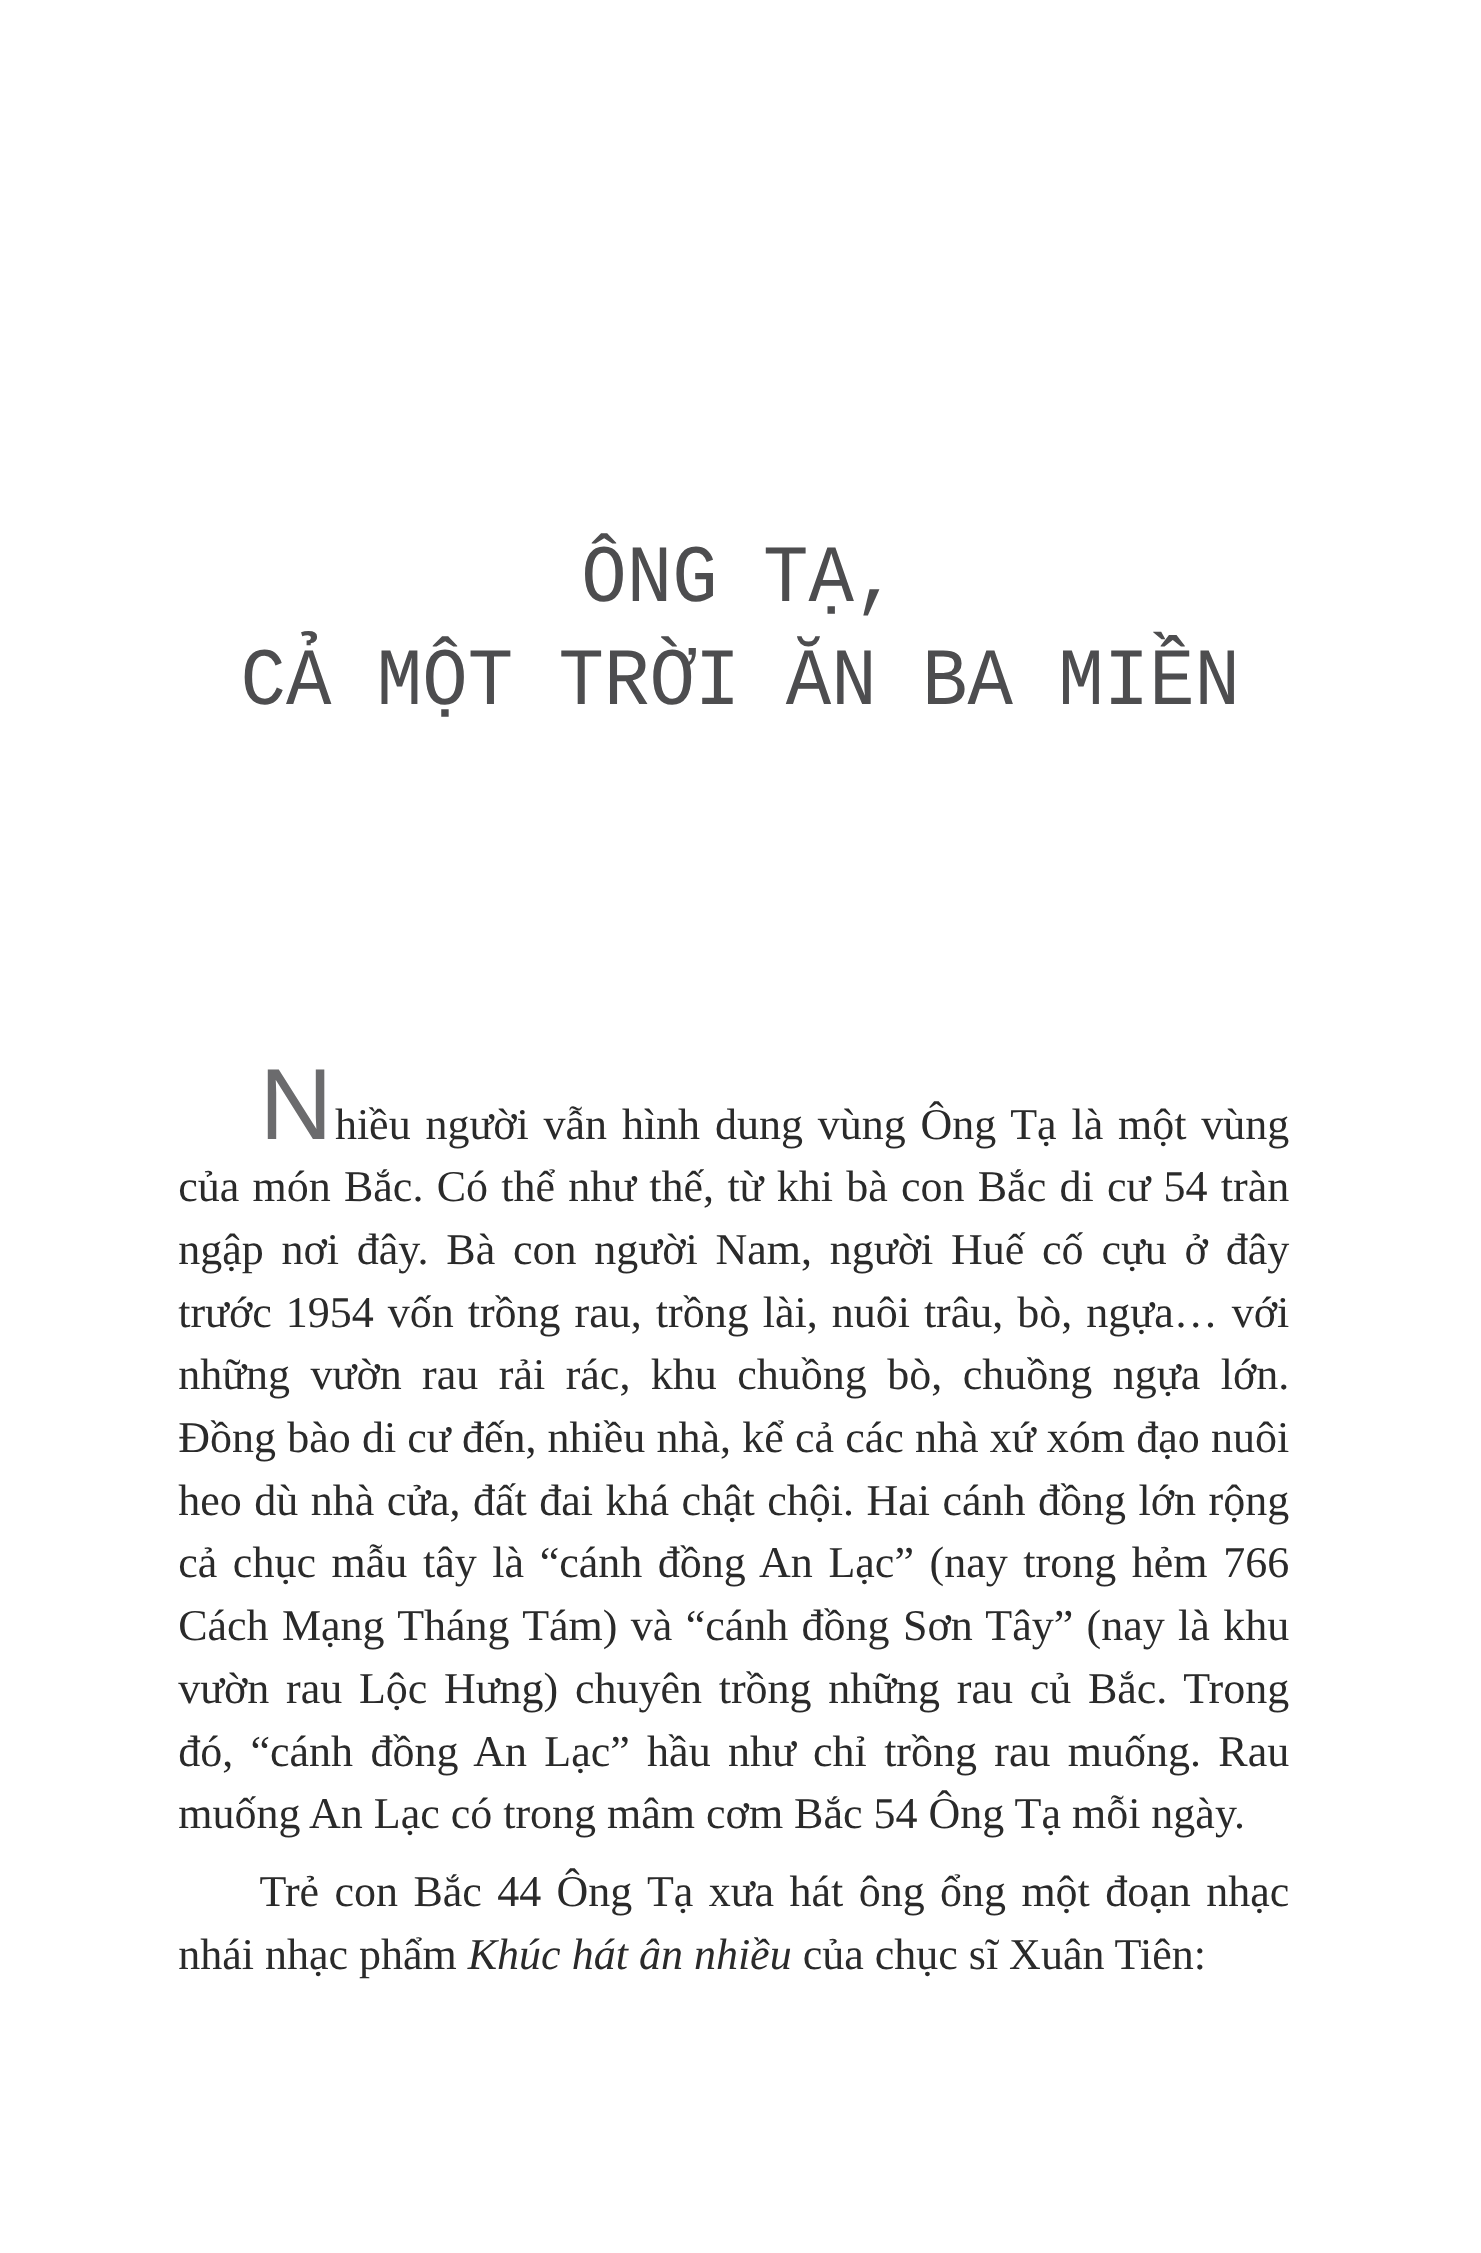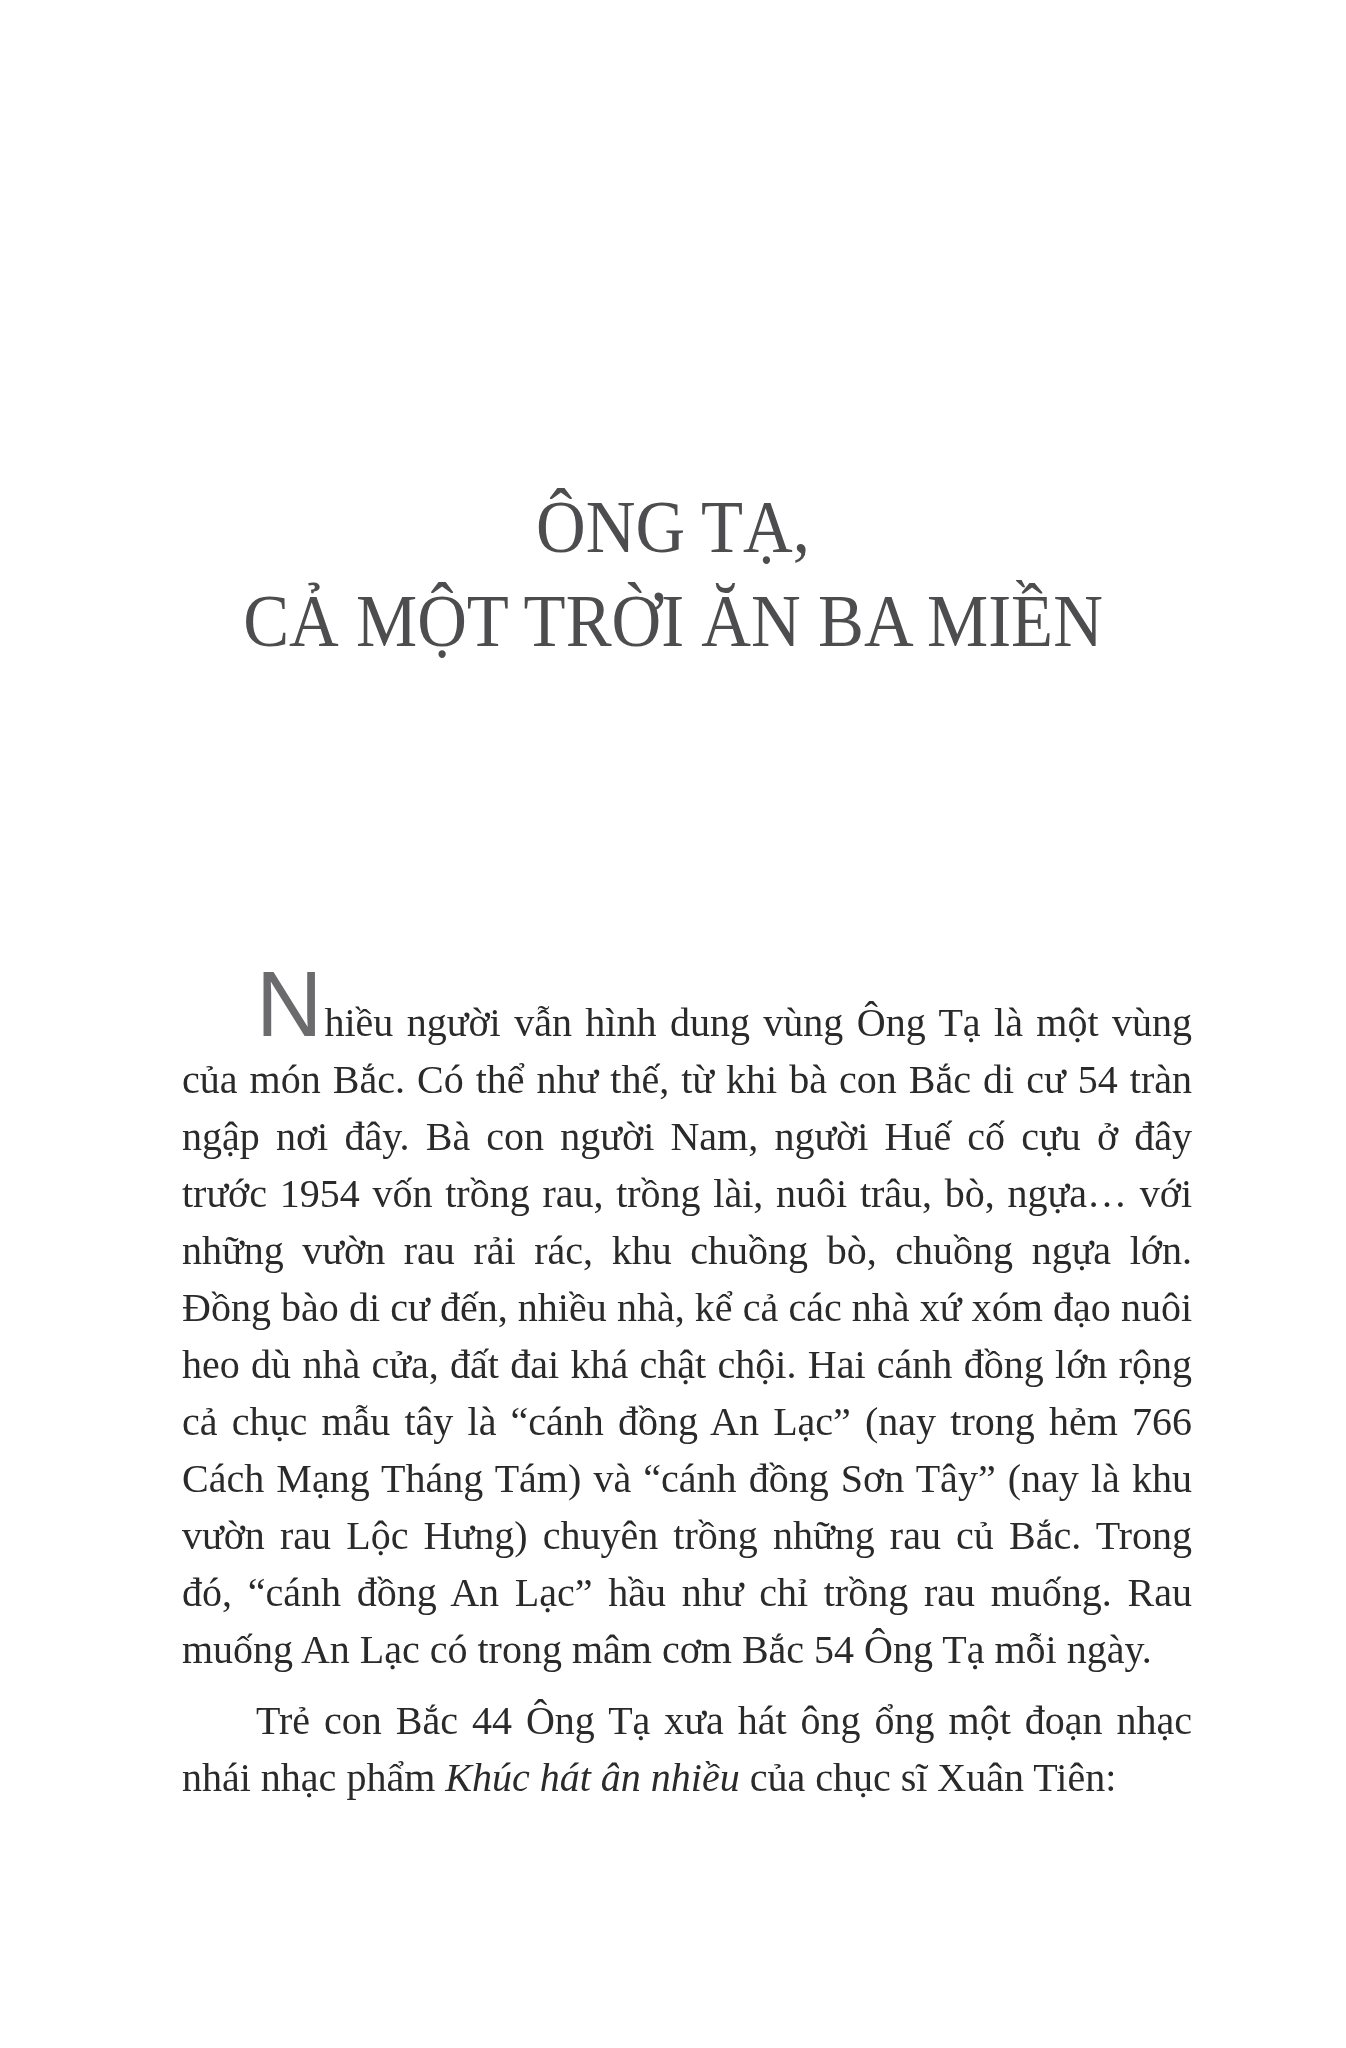--- a/index.html
+++ b/index.html
@@ -17,35 +17,35 @@
       position: absolute;
       inset: 0;
       background: #ffffff;
     }
     .chapter-title {
       position: absolute;
       left: 0;
       right: 0;
       top: 430px;
       text-align: center;
-      font-family: Liberation Serif, serif;
+      font-family: Liberation Mono, monospace;
       font-weight: 500;
       color: #4d4d4f;
       font-size: 74px;
       line-height: 94px;
       letter-spacing: 0px;
     }
     .chapter-title .title-line {
       display: block;
       transform: scaleX(0.93);
       transform-origin: center;
     }
     .body-text {
       position: absolute;
-      left: 182px;
+      left: 162px;
       width: 1010px;
       top: 984px;
       font-family: "Liberation Serif", serif;
       font-size: 40px;
       line-height: 57px;
       color: #2a2a2a;
       text-align: justify;
     }
     .para {
       margin: 0;

